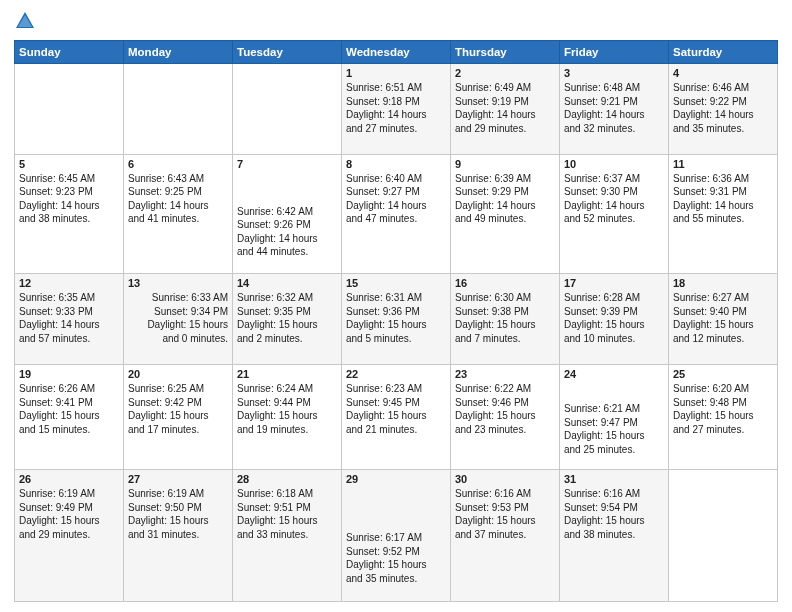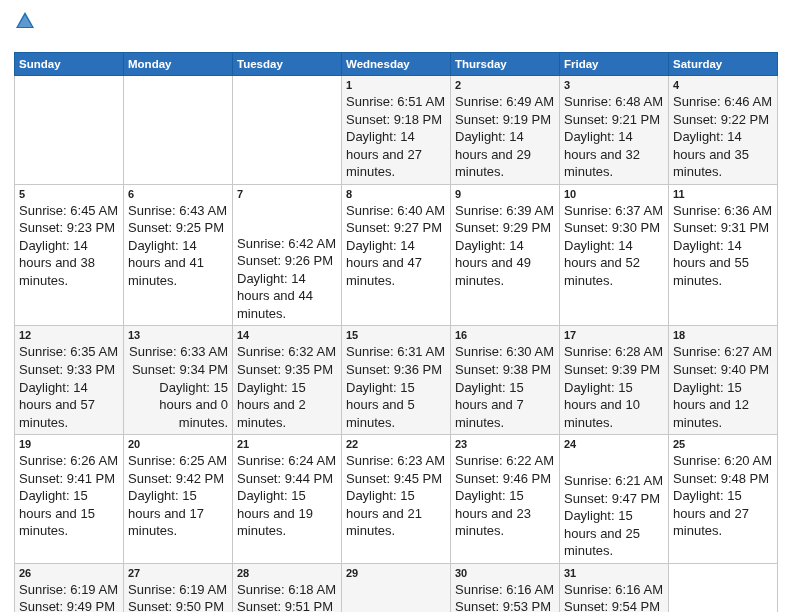--- a/index.html
+++ b/index.html
@@ -9,21 +9,20 @@
       font-family: Arial, sans-serif;
       background: #fff;
       overflow: hidden;
     }
     .page {
       width: 792px;
       height: 612px;
       display: flex;
       flex-direction: column;
       padding: 10px 14px 10px 14px;
-      gap: 12px;
     }
     .header {
       display: flex;
       justify-content: space-between;
       align-items: flex-start;
       margin-bottom: 8px;
     }
     .logo {
       display: flex;
       align-items: center;
@@ -83,21 +82,21 @@
     .calendar-table tbody tr:nth-child(even) td {
       background: #fff;
     }
     .day-num {
       font-size: 11px;
       font-weight: bold;
       display: block;
       margin-bottom: 2px;
     }
     .day-info {
-      font-size: 13px;
+      font-size: 10px;
       line-height: 1.35;
       color: #222;
     }
     .empty-cell {
       background: #fff !important;
     }
   </style>
 </head>
 <body>
 

